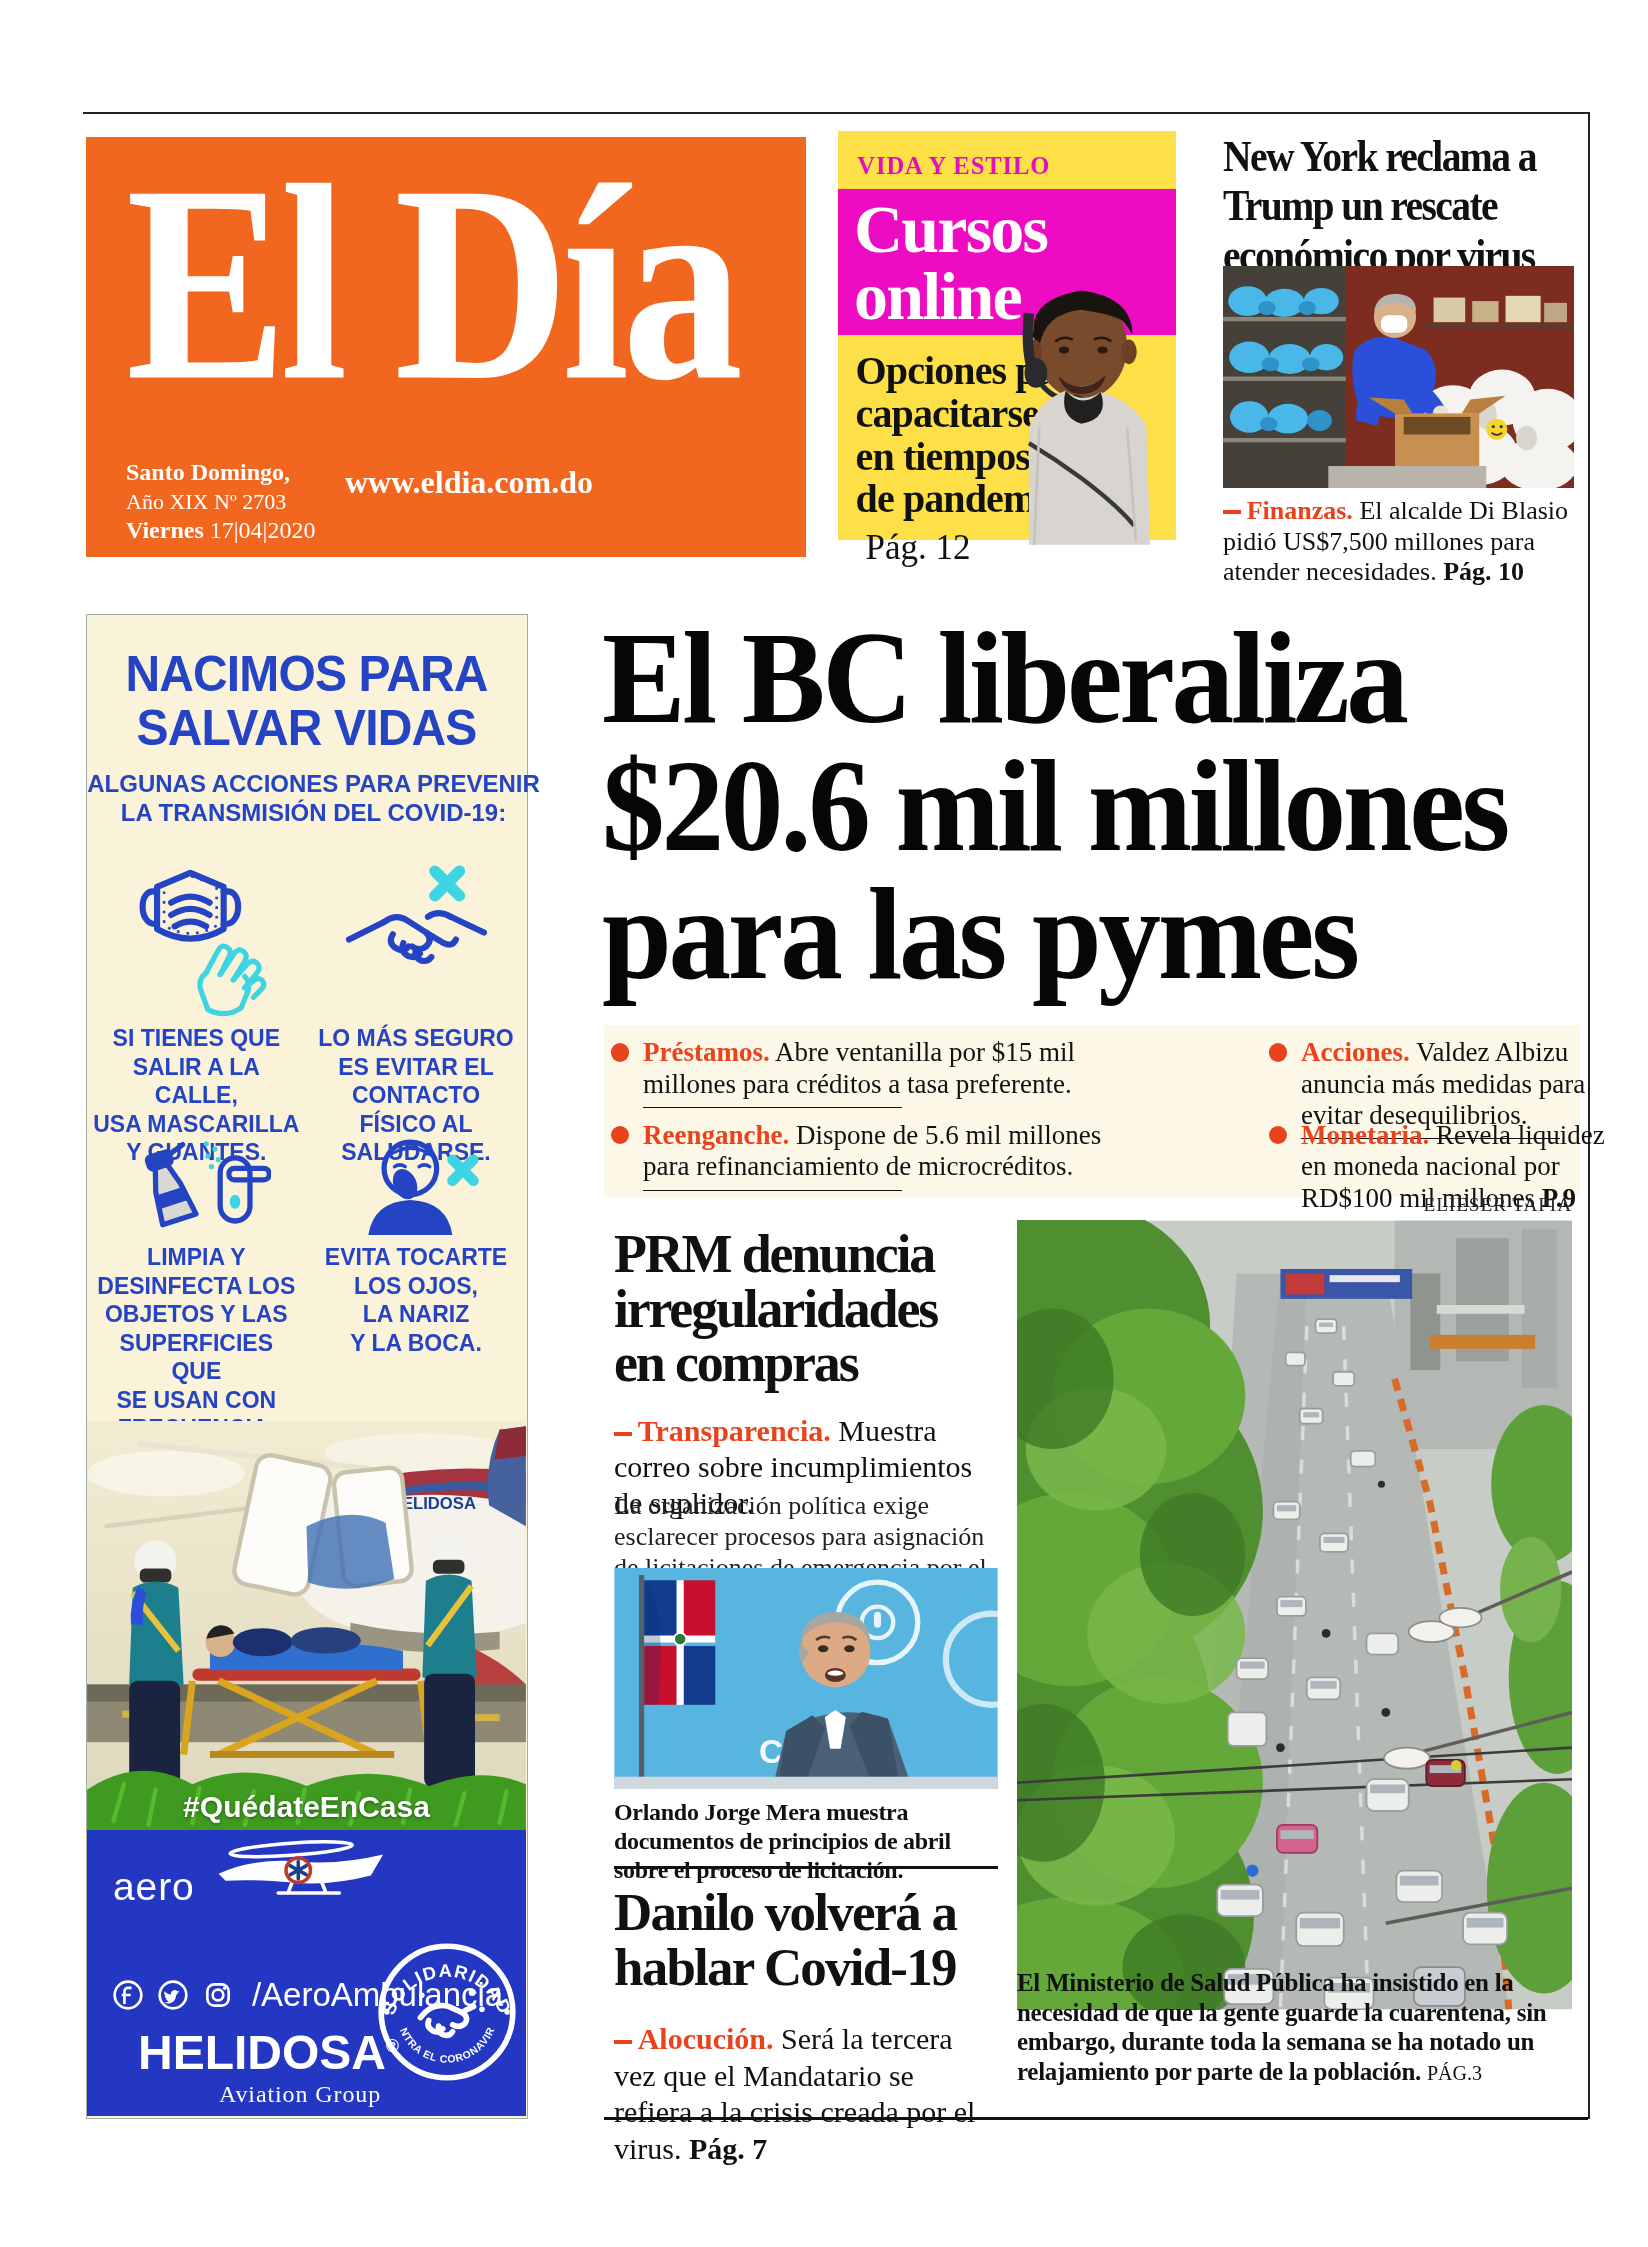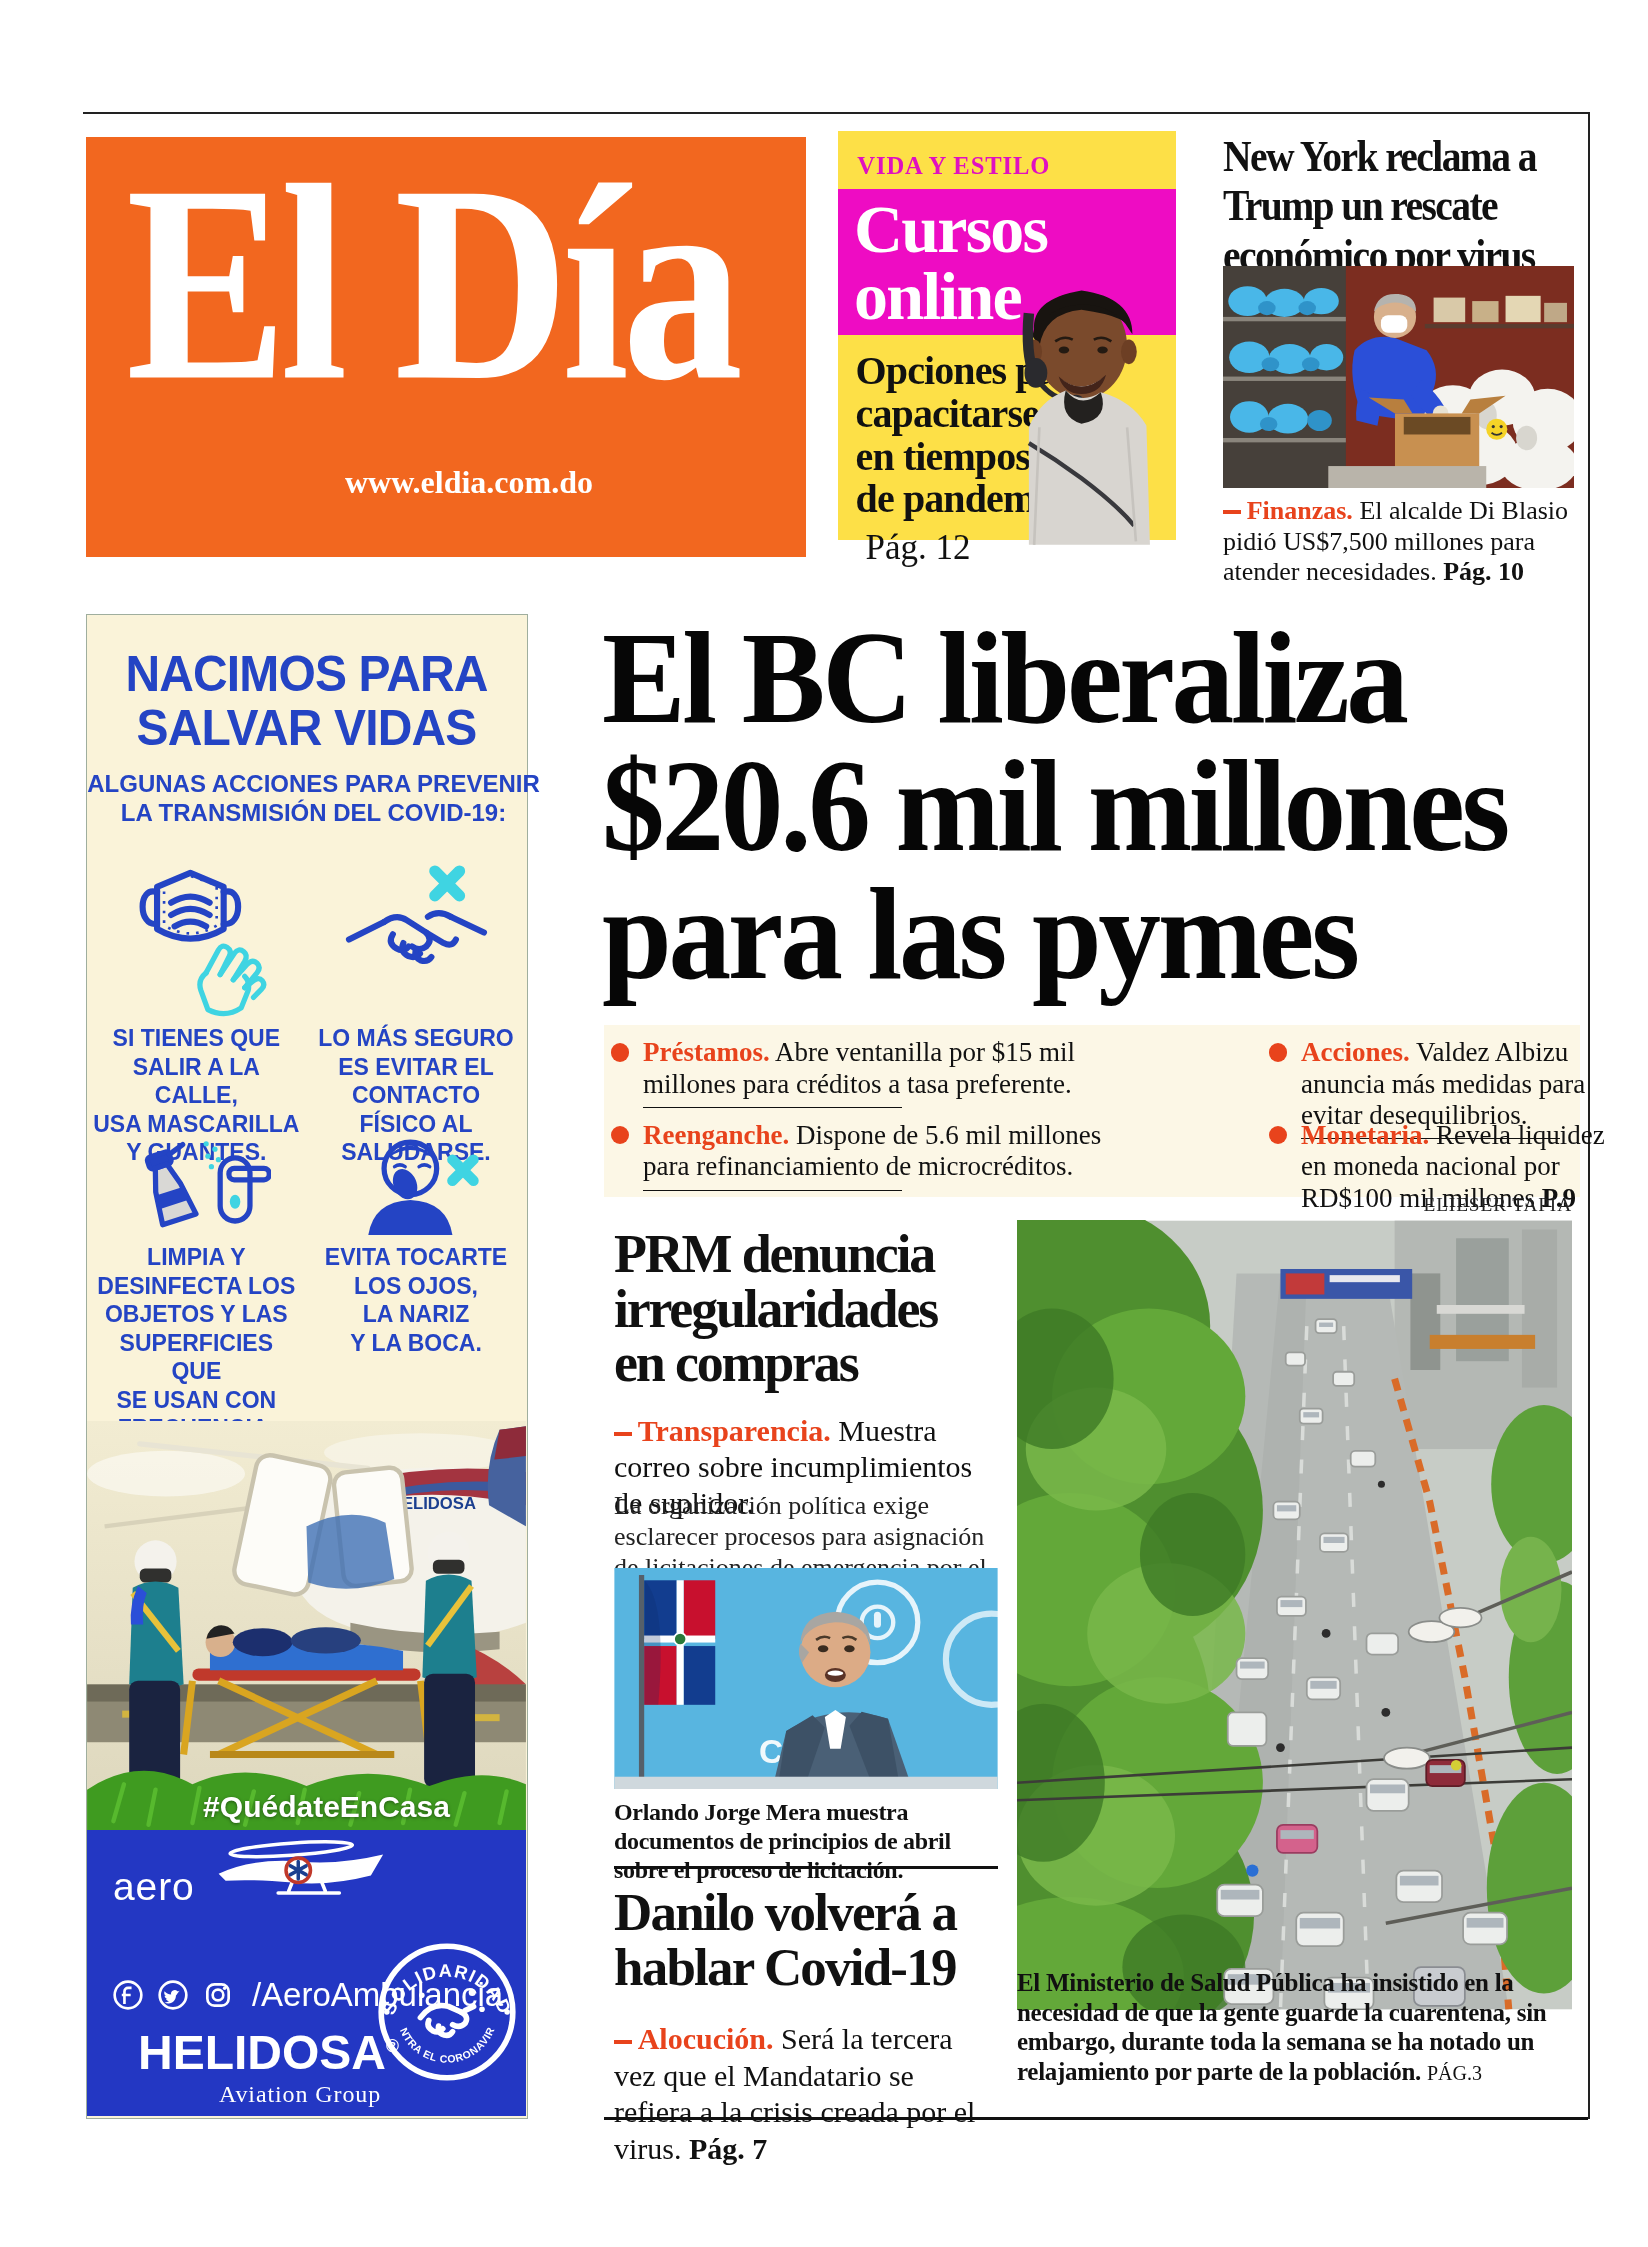--- a/index.html
+++ b/index.html
@@ -80,21 +80,21 @@
   .ad-title{left:0;top:32px;width:439px;text-align:center;color:#2444c4;font-weight:bold;font-size:50px;
             line-height:1.08;letter-spacing:-0.9px;transform:scaleX(.96);transform-origin:center top;}
   .ad-sub{left:0;top:154px;width:453px;text-align:center;color:#2444c4;font-weight:bold;font-size:24px;line-height:1.22;}
   .tip{position:absolute;width:208px;text-align:center;}
   .t1{left:5.3px;top:226px;} .t2{left:225px;top:226px;}
   .t3{left:5.3px;top:520px;} .t4{left:225px;top:520px;}
   .tip .icn{display:block;margin:0 auto;}
   .tip-label{color:#2444c4;font-weight:bold;font-size:23px;line-height:1.24;margin-top:7px;}
   .ad-photo{left:0;top:806px;width:439px;height:409px;}
   .hashtag{left:0;top:1175px;width:439px;text-align:center;color:#fff;font-weight:bold;font-size:30px;
-           text-shadow:0 0.9px 3.5px rgba(0,0,0,.45);margin-left:20px;}
+           text-shadow:0 0.9px 3.5px rgba(0,0,0,.45);}
   .panel{left:0;top:1215px;width:439px;height:286px;background:#2337c3;}
   .heli-logo{left:121px;top:7px;width:184px;height:63px;}
   .brand-aero{left:26px;top:35px;color:#fff;font-size:39px;letter-spacing:0.9px;}
   .brand-amb{left:21px;top:75px;color:#fff;font-weight:bold;font-size:49px;letter-spacing:-0.9px;}
   .social{left:24.6px;top:147px;height:35px;display:flex;align-items:center;gap:13px;}
   .handle{color:#fff;font-size:33px;margin-left:5.3px;}
   .company{left:51px;top:195px;color:#fff;font-weight:bold;font-size:48px;letter-spacing:0;}
   .company sup{font-size:17.6px;}
   .company-sub{left:132px;top:251px;color:#fff;font-size:24px;letter-spacing:0.9px;
                font-family:"Liberation Serif","DejaVu Serif",serif;}
@@ -104,20 +104,25 @@
 <body>
 
 <div class="page">
 
   <div class="abs top-rule"></div>
   <div class="abs right-rule"></div>
   <div class="abs bottom-rule"></div>
 
   <div class="abs masthead">
     <div class="abs logo">El Día</div>
+    <div class="abs dateline">
+      <div class="dl-loc">Santo Domingo,</div>
+      <div class="dl-ed">Año XIX Nº 2703</div>
+      <div class="dl-day"><span>Viernes</span> <span class="dl-date">17|04|2020</span></div>
+    </div>
     <div class="abs site">www.eldia.com.do</div>
   </div>
 
   <div class="abs vida">
     <div class="abs kicker">VIDA Y ESTILO</div>
     <div class="abs vida-box">
       <div class="abs vida-title pre">Cursos
 online</div>
     </div>
     <div class="abs vida-deck pre">Opciones para

